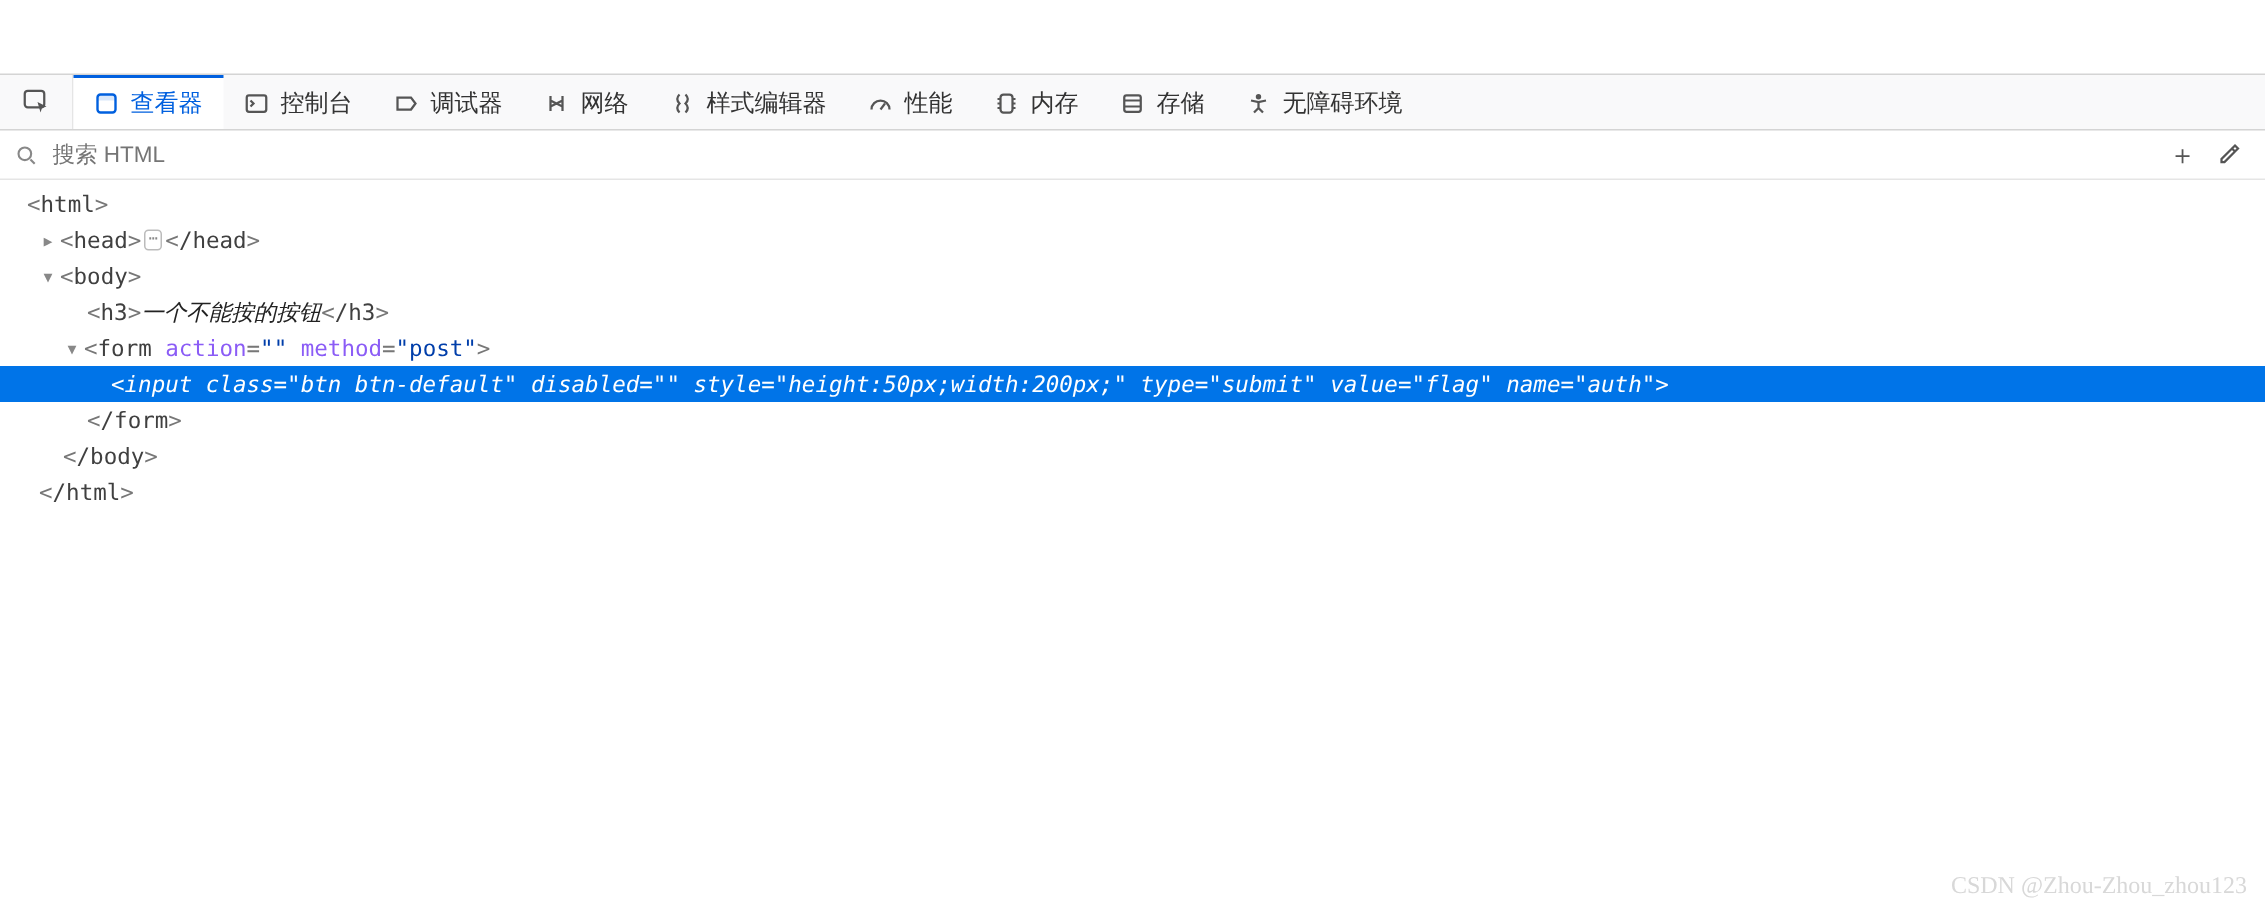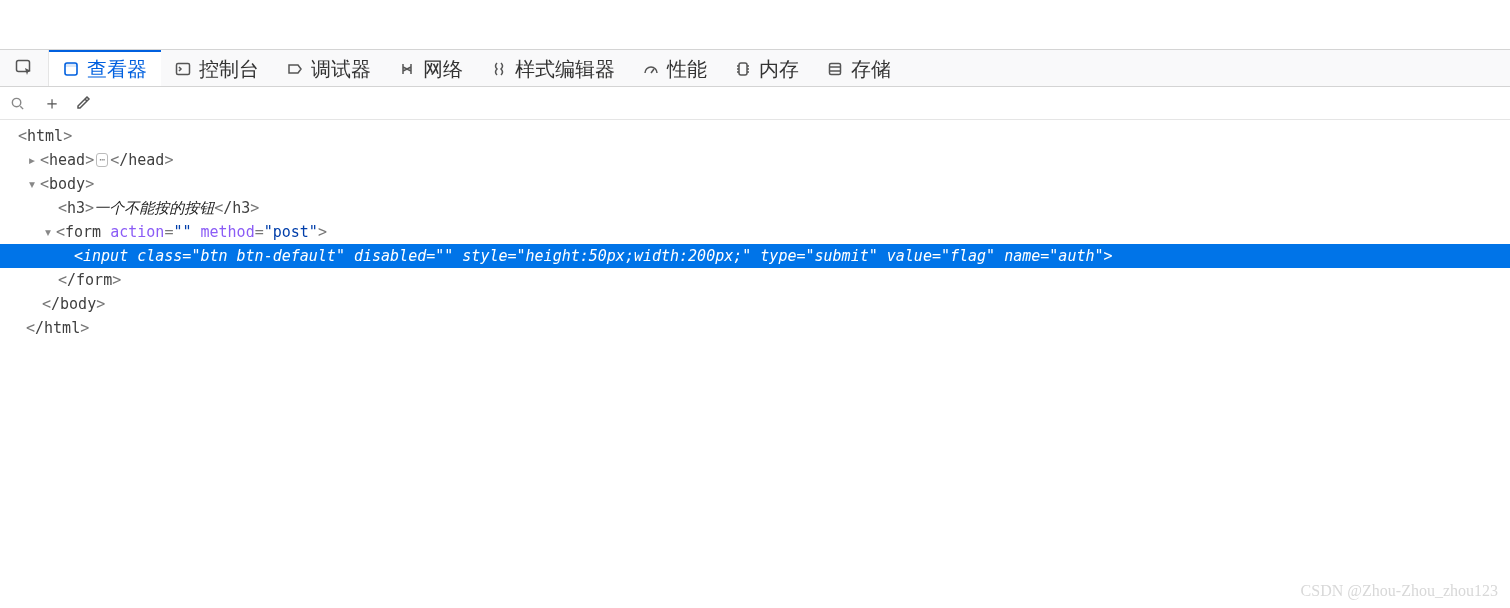--- a/index.html
+++ b/index.html
@@ -4,21 +4,21 @@
 <style>
   html,body{margin:0;padding:0;font-family:Arial,"Microsoft YaHei",sans-serif;font-size:14px;color:#0c0c0c;background:#fff;}
   .blank-top{height:49px;border-bottom:1px solid #d4d4d4;background:#fff;}
   .toolbar{height:36px;background:#f9f9fa;border-bottom:1px solid #d4d4d4;display:flex;align-items:stretch;}
   .tool-pick{width:48px;display:flex;align-items:center;justify-content:center;border-right:1px solid #e5e5e5;}
   .tabs{display:flex;align-items:stretch;}
   .tab{display:flex;align-items:center;gap:8px;padding:0 14px;color:#333;cursor:pointer;border-top:2px solid transparent;}
   .tab.active{border-top:2px solid #0060df;background:#fff;color:#0060df;}
   .tab .ico{width:16px;height:16px;display:flex;align-items:center;justify-content:center;color:#555;}
   .tab.active .ico{color:#0060df;}
-  .tab .lbl{font-size:20px;white-space:nowrap;}
+  .tab .lbl{font-size:16px;white-space:nowrap;}
   .hackbar-ico{width:16px;height:16px;border-radius:50%;background:radial-gradient(circle at 40% 40%, #7dbd2c 30%, #2d5a1f 70%);}
   .searchbar{height:32px;border-bottom:1px solid #e5e5e5;display:flex;align-items:center;padding:0 6px 0 10px;}
   .searchbar .mag{color:#888;margin-right:8px;}
   .searchbar input{flex:1;border:none;outline:none;font-size:15px;color:#888;background:transparent;}
   .searchbar .right-tools{display:flex;gap:14px;align-items:center;padding:0 10px;color:#555;}
   .right-tools span{cursor:pointer;font-size:18px;line-height:1;}
   .tree{font-family:Consolas,Menlo,monospace;font-size:15px;line-height:24px;padding:4px 0;}
   .row{display:flex;align-items:center;white-space:pre;padding:0 8px;}
   .twisty{width:12px;text-align:center;color:#888;cursor:pointer;margin-right:2px;}
   .ind{display:inline-block;}
@@ -108,30 +108,40 @@
     </div>
     <div class="tab">
       <span class="ico">
         <svg width="16" height="16" viewBox="0 0 16 16">
             <rect x="2.5" y="2.5" width="11" height="11" rx="1.5" fill="none" stroke="currentColor" stroke-width="1.5"></rect>
             <path d="M2.5 6h11M2.5 10h11" stroke="currentColor" stroke-width="1.3"></path>
           </svg>
       </span>
       <span class="lbl">存储</span>
     </div>
+    <div class="tab">
+      <span class="ico">
+        <svg width="16" height="16" viewBox="0 0 16 16">
+            <circle cx="8" cy="3.5" r="1.8" fill="currentColor"></circle>
+            <path d="M3 6l5 1 5-1M8 7v4M8 11l-3 3M8 11l3 3" stroke="currentColor" stroke-width="1.5" fill="none"></path>
+          </svg>
+      </span>
+      <span class="lbl">无障碍环境</span>
+    </div>
   </div>
 </div>
 
 <div class="searchbar">
   <span class="mag">
     <svg width="15" height="15" viewBox="0 0 16 16">
         <circle cx="7" cy="7" r="4.5" fill="none" stroke="currentColor" stroke-width="1.5"></circle>
         <path d="M11 11l3 3" stroke="currentColor" stroke-width="1.5"></path>
       </svg>
   </span>
+  <input type="text" placeholder="搜索 HTML" style="">
   <div class="right-tools">
     <span>＋</span>
     <span>
       <svg width="16" height="16" viewBox="0 0 16 16">
           <path d="M12 2l2 2-2 2-2-2zM10 4L3 11v2h2l7-7" fill="none" stroke="#555" stroke-width="1.5"></path>
         </svg>
     </span>
   </div>
 </div>
 

